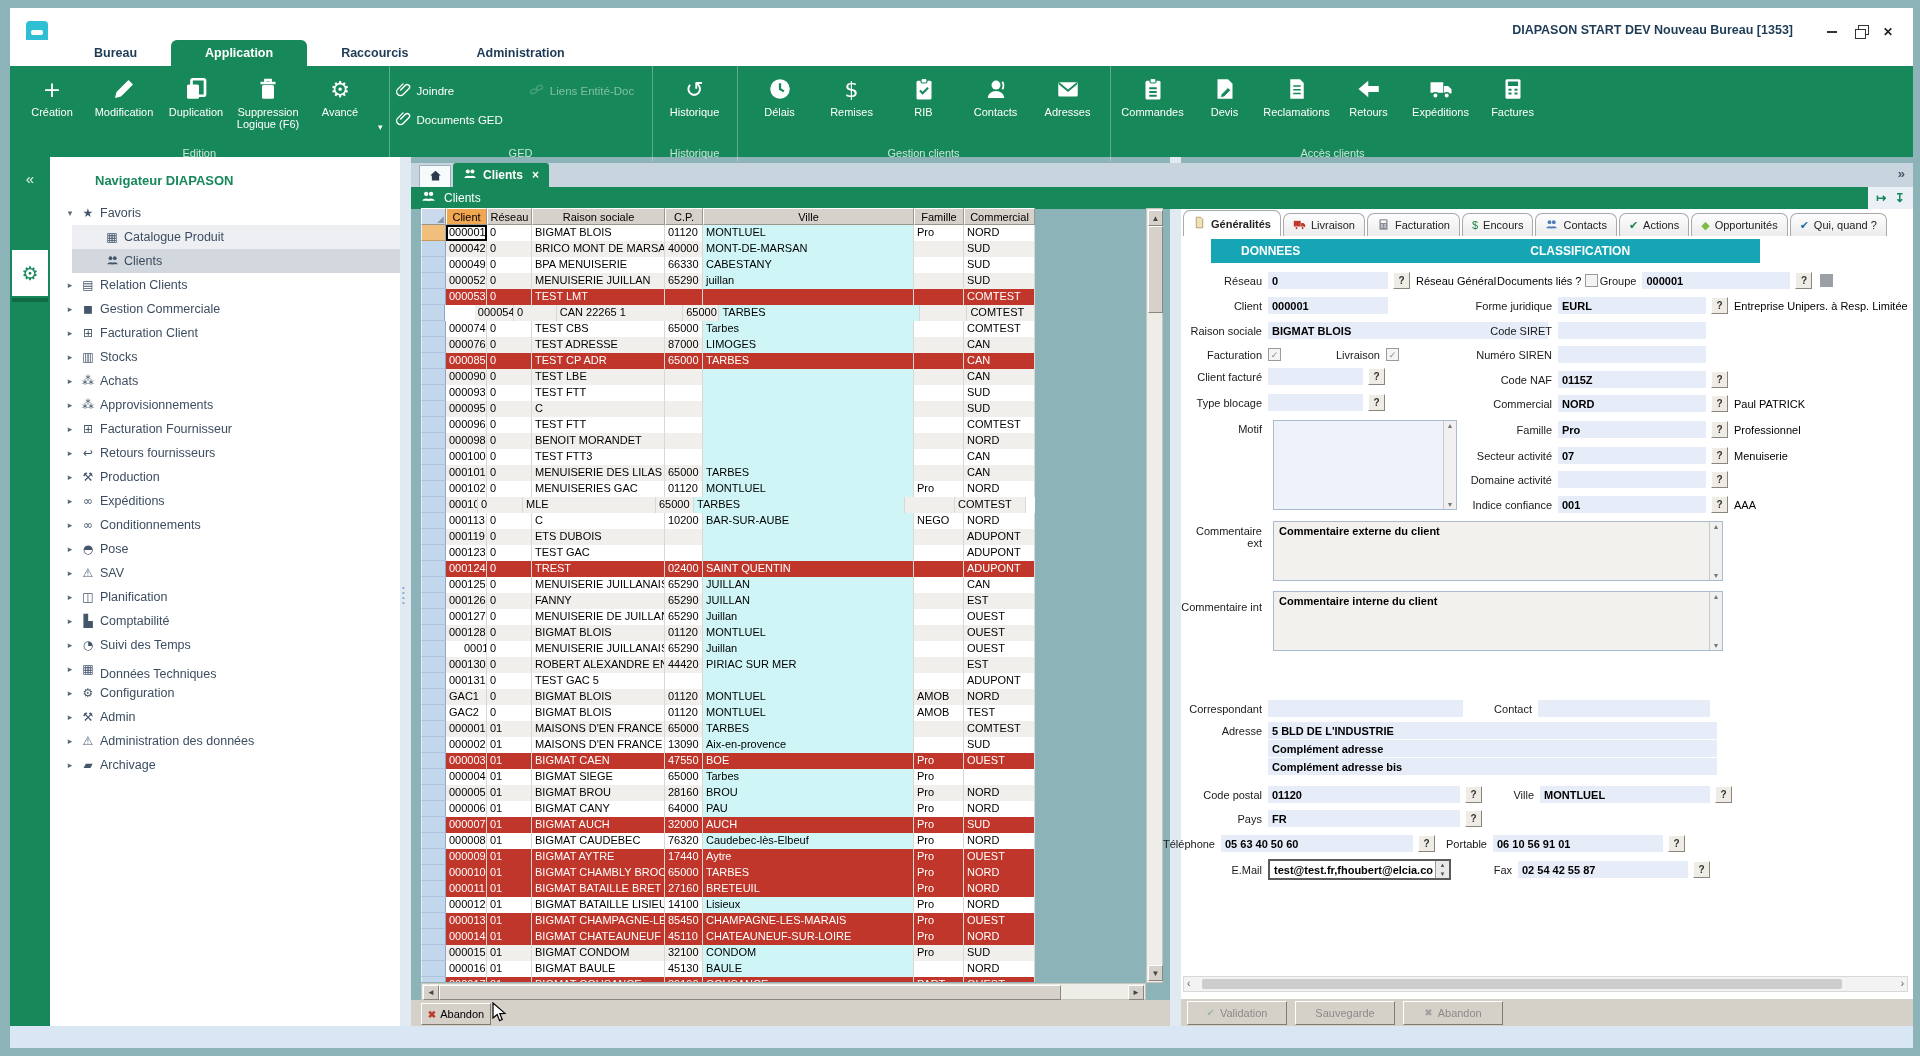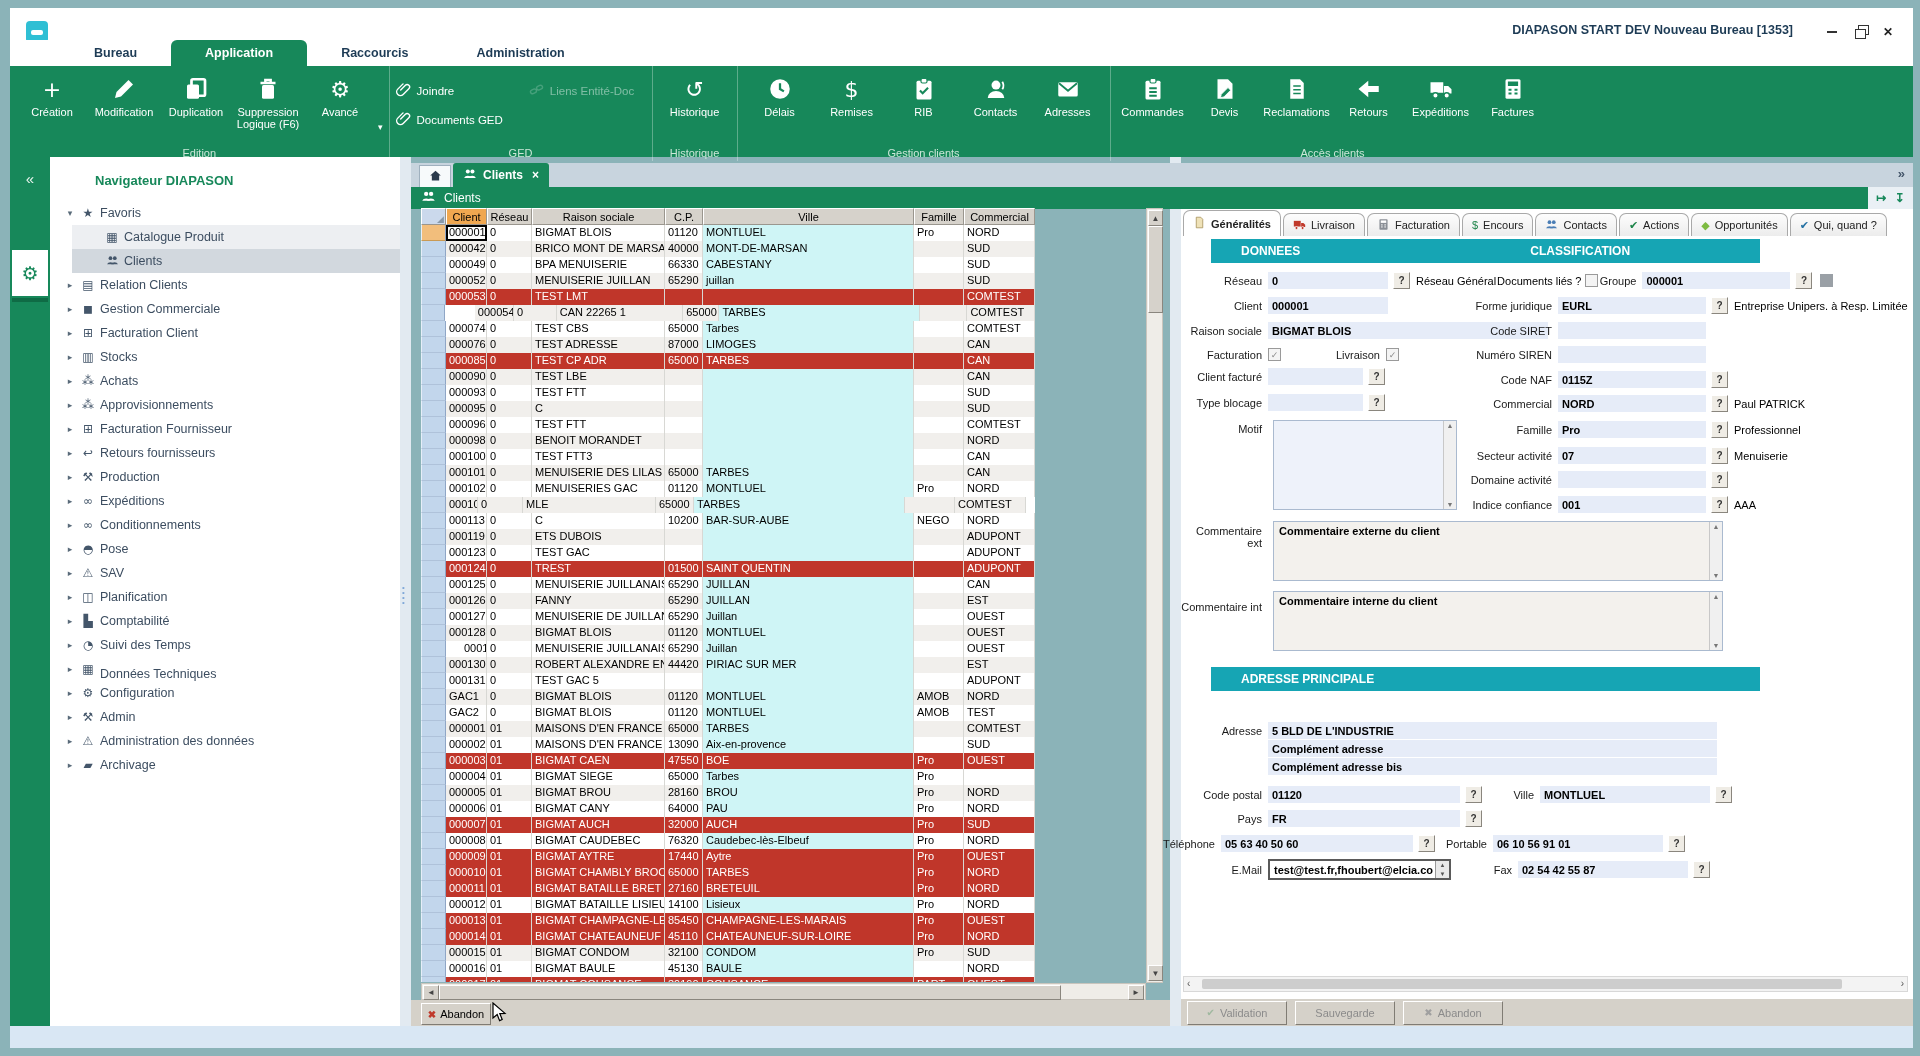--- a/index.html
+++ b/index.html
@@ -743,21 +743,21 @@
           <div class="gc" style="width: 38px;"></div>
           <div class="gc ville" style="width: 211px;"></div>
           <div class="gc" style="width: 50px;"></div>
           <div class="gc" style="width: 71px;">ADUPONT</div>
         </div>
         <div class="grow alt red">
           <div class="rh" style="width: 25px;"></div>
           <div class="gc" style="width: 41px;">000124</div>
           <div class="gc" style="width: 45px;">0</div>
           <div class="gc" style="width: 133px;">TREST</div>
-          <div class="gc" style="width: 38px;">01500</div>
+          <div class="gc" style="width: 38px;">02400</div>
           <div class="gc ville" style="width: 211px;">SAINT QUENTIN</div>
           <div class="gc" style="width: 50px;"></div>
           <div class="gc" style="width: 71px;">ADUPONT</div>
         </div>
         <div class="grow">
           <div class="rh" style="width: 25px;"></div>
           <div class="gc" style="width: 41px;">000125</div>
           <div class="gc" style="width: 45px;">0</div>
           <div class="gc" style="width: 133px;">MENUISERIE JUILLANAIS</div>
           <div class="gc" style="width: 38px;">65290</div>
@@ -1203,22 +1203,25 @@
     <span class="flab" style="width:87px;">Commentaire int</span>
   </div>
   <div class="tarea" style="left:1273px;top:591px;width:450px;height:60px;">
     <span>Commentaire interne du client</span>
     <div class="vsc">
         <span>▲</span>
         <span>▼</span>
       </div>
   </div>
 
-  <div class="abs tealbar" style="left:1211px;top:667px;width:549px;height:24px;">
-    <span style="margin-left:30px;">ADRESSE PRINCIPALE</span>
+  <div class="fr" style="left:1181px;top:700px;">
+    <span class="flab" style="width:87px;">Correspondant</span>
+    <span class="fin" style="width:195px;"></span>
+    <span class="flab" style="width:75px;">Contact</span>
+    <span class="fin" style="width:172px;"></span>
   </div>
   <div class="fr" style="left:1181px;top:722px;">
     <span class="flab" style="width:87px;">Adresse</span>
     <span class="fin" style="width:449px;">5 BLD DE L'INDUSTRIE</span>
   </div>
   <div class="fr" style="left:1181px;top:740px;">
     <span class="flab" style="width:87px;"></span>
     <span class="fin" style="width:449px;">Complément adresse</span>
   </div>
   <div class="fr" style="left:1181px;top:758px;">

